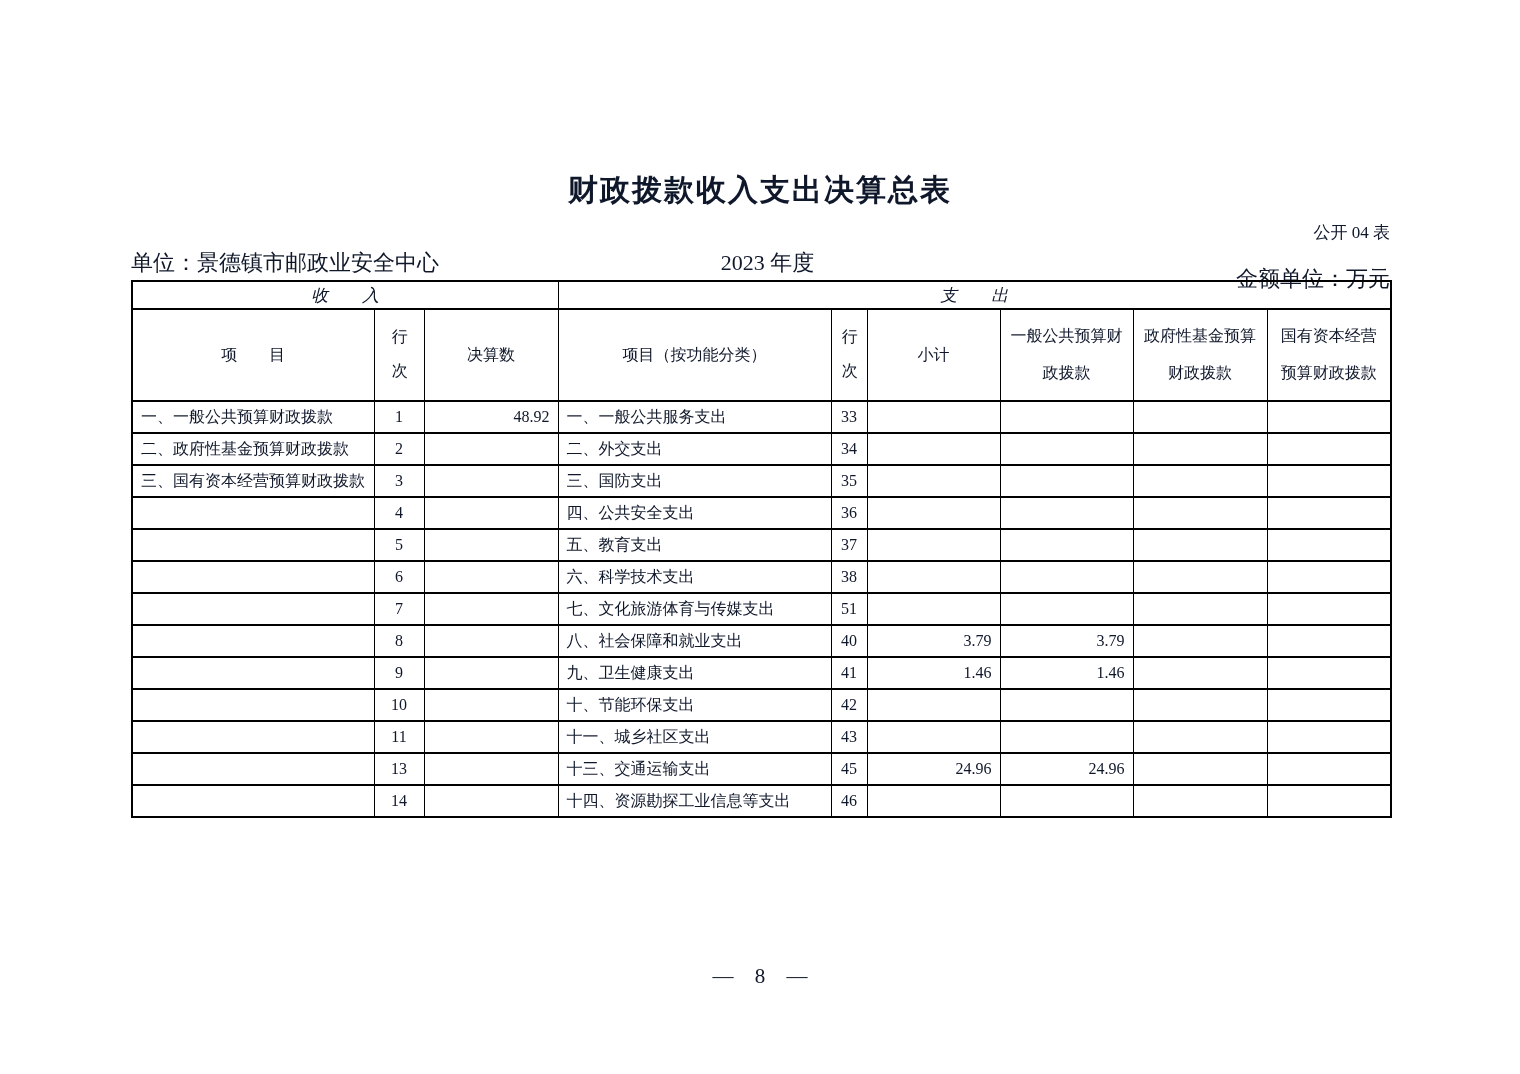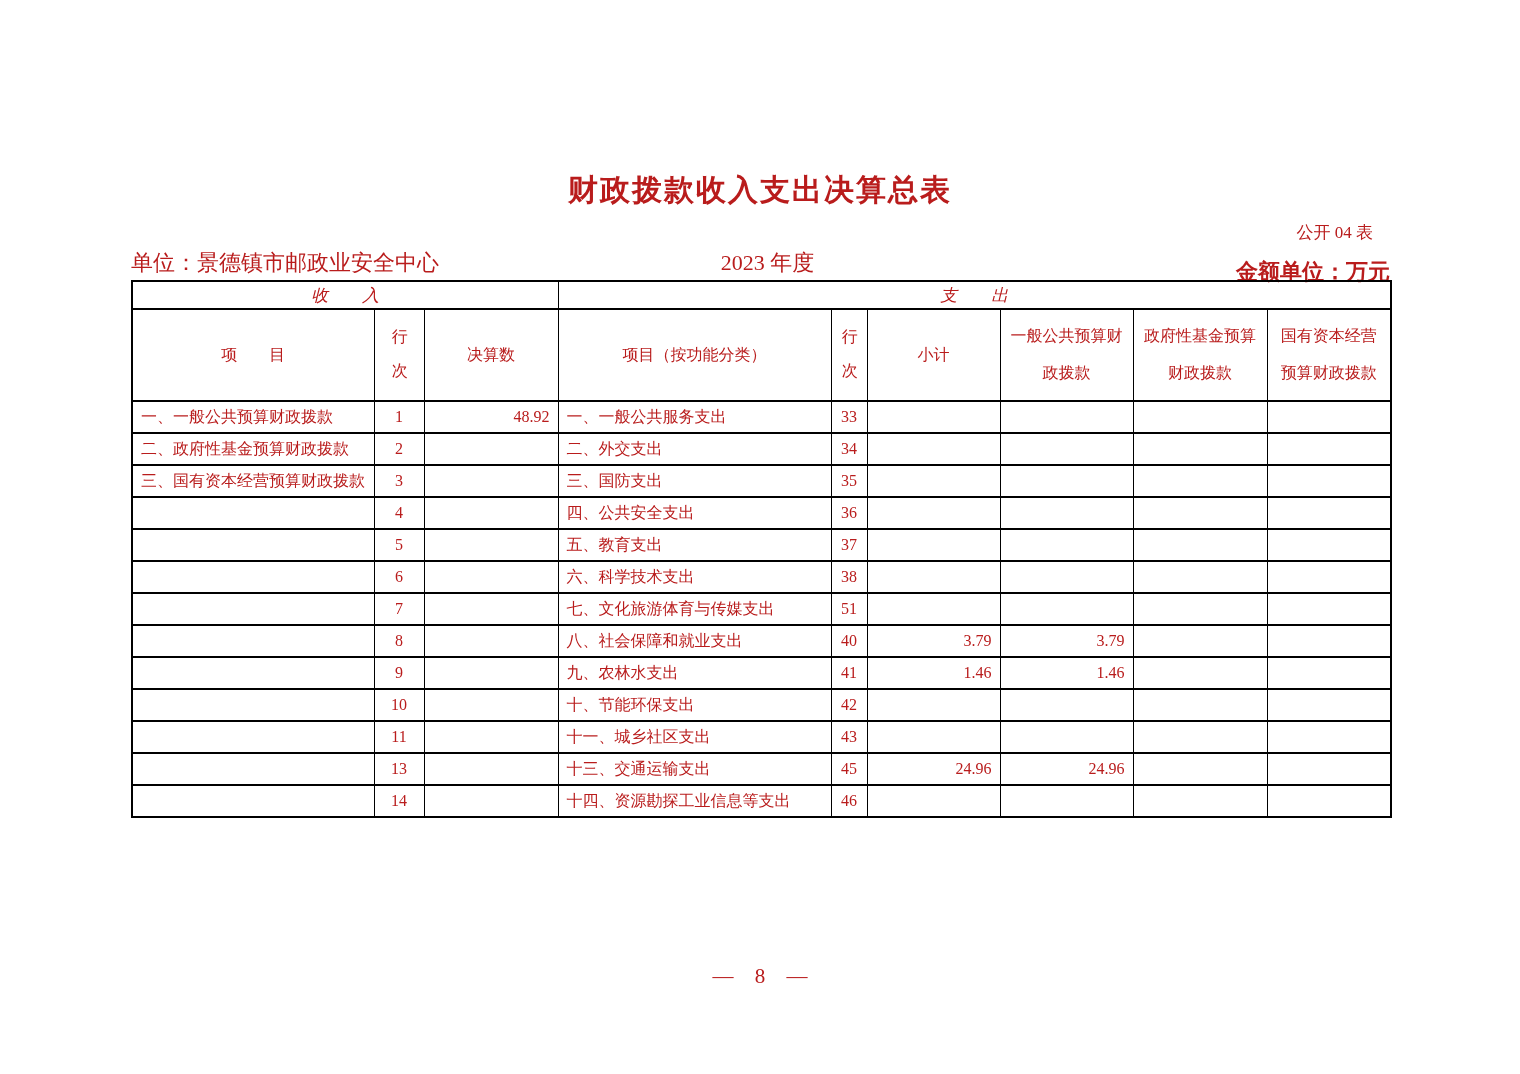--- a/index.html
+++ b/index.html
@@ -1,34 +1,34 @@
 <!DOCTYPE html>
 <html><head>
 <meta charset="utf-8">
 <style>
   * { margin:0; padding:0; box-sizing:border-box; }
   html,body { background:#fff; }
   .page {
     position:relative; width:1520px; height:1074px; background:#ffffff;
-    color:#b91c1c; font-family:"Liberation Serif","DejaVu Serif",serif;
+    color:#0f172a; font-family:"Liberation Serif","DejaVu Serif",serif;
     overflow:hidden;
   }
   .doc-title {
     position:absolute; top:170px; left:0; width:100%; text-align:center;
     font-family:"Liberation Sans","DejaVu Sans",sans-serif;
     font-weight:bold; font-size:30px; letter-spacing:2px;
   }
   .doc-no {
-    position:absolute; top:221px; left:114px; width:1259px;
+    position:absolute; top:221px; left:131px; width:1259px;
     text-align:right; font-size:17px;
   }
   .meta { position:absolute; top:248px; left:131px; width:1259px; height:24px; font-size:22px; }
   .meta-unit { position:absolute; left:0; top:0; }
   .meta-year { position:absolute; left:7px; top:0; width:100%; text-align:center; }
-  .meta-amount { position:absolute; right:0; top:9px;font-weight:bold; }
+  .meta-amount { position:absolute; right:0; top:16px; }
 
   table.fin {
     position:absolute; top:280px; left:131px; width:1259px;
     border-collapse:collapse; table-layout:fixed;
     font-size:16px; border:2px solid #000;
   }
   table.fin th, table.fin td {
     border-left:1px solid #000; border-right:1px solid #000;
     border-top:2px solid #000; border-bottom:2px solid #000;
     font-weight:normal; padding:0 8px; overflow:hidden;
@@ -181,21 +181,21 @@
       <td class="c">40</td>
       <td class="r">3.79</td>
       <td class="r">3.79</td>
       <td class="r"></td>
       <td class="r"></td>
     </tr>
     <tr class="data-row">
       <td class="l"></td>
       <td class="c">9</td>
       <td class="r"></td>
-      <td class="l">九、农林水支出</td>
+      <td class="l">九、卫生健康支出</td>
       <td class="c">41</td>
       <td class="r">1.46</td>
       <td class="r">1.46</td>
       <td class="r"></td>
       <td class="r"></td>
     </tr>
     <tr class="data-row">
       <td class="l"></td>
       <td class="c">10</td>
       <td class="r"></td>

